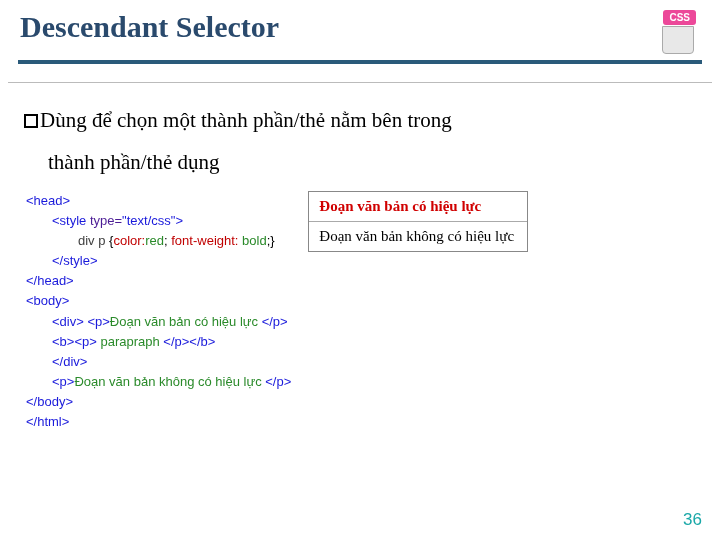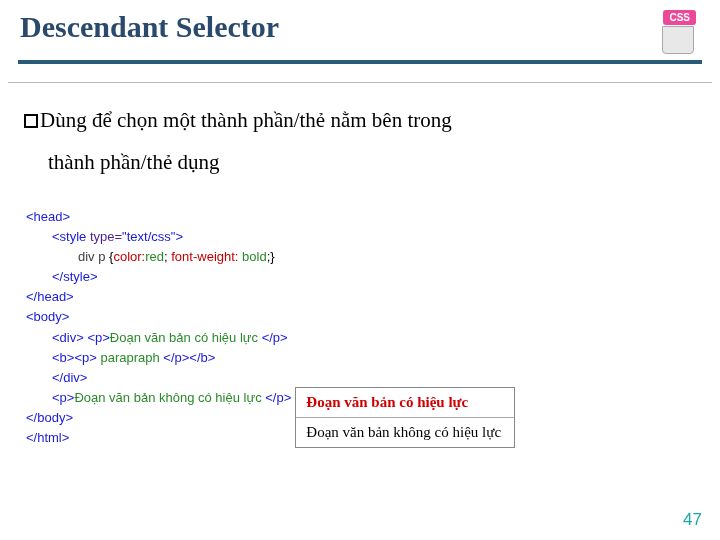--- a/index.html
+++ b/index.html
@@ -8,21 +8,21 @@
 .title { font-size: 30px; font-weight: bold; color: #2a4a6d; }
 .css-badge { width: 48px; height: 44px; position: relative; }
 .css-badge .tag { background: #ec4899; color: #fff; font-size: 10px; padding: 2px 6px; border-radius: 3px; position: absolute; top: 0; right: 4px; font-family: Arial, sans-serif; font-weight: bold; }
 .css-badge .paper { width: 32px; height: 28px; background: #e8e8e8; border: 1px solid #aaa; border-radius: 0 0 4px 4px; position: absolute; top: 16px; right: 6px; }
 .hr-thick { height: 4px; background: #2a5a7a; margin: 0 18px; }
 .hr-thin { height: 1px; background: #bbb; margin: 18px 8px 0 8px; }
 .content { padding: 18px 30px 0 24px; }
 .bullet-line { font-size: 21px; color: #000; line-height: 1.9; margin-bottom: 2px; }
 .bullet-box { display: inline-block; width: 14px; height: 14px; border: 2px solid #000; margin-right: 2px; vertical-align: -1px; }
 .indent { margin-left: 24px; font-size: 21px; line-height: 1.9; margin-bottom: 6px; }
-.code-output { display: flex; gap: 4px; margin-top: 24px; align-items: flex-end; }
+.code-output { display: flex; gap: 17px; margin-top: 8px; align-items: flex-start; }
 .code-block { font-family: Arial, sans-serif; font-size: 13px; line-height: 1.55; padding-left: 2px; }
 .code-block .l1 { margin-left: 0; }
 .code-block .l2 { margin-left: 26px; }
 .code-block .l3 { margin-left: 52px; }
 .tag-c { color: #1a1adb; }
 .attr-c { color: #4c1d95; }
 .val-c { color: #1a1adb; }
 .sel-c { color: #404040; }
 .rule-c { color: #c00000; }
 .rule-v { color: #2a8a2a; }
@@ -68,13 +68,13 @@
       <div class="l1"><span class="tag-c">&lt;/html&gt;</span></div>
     </div>
 
     <div class="output-box">
       <div class="row red-bold">Đoạn văn bản có hiệu lực</div>
       <div class="row sep">Đoạn văn bản không có hiệu lực</div>
     </div>
   </div>
 </div>
 
-<div class="page-num">47</div>
+<div class="page-num">36</div>
 
 </body></html>

